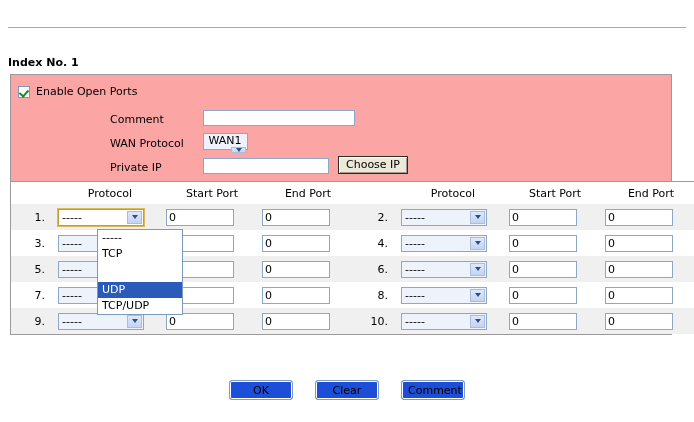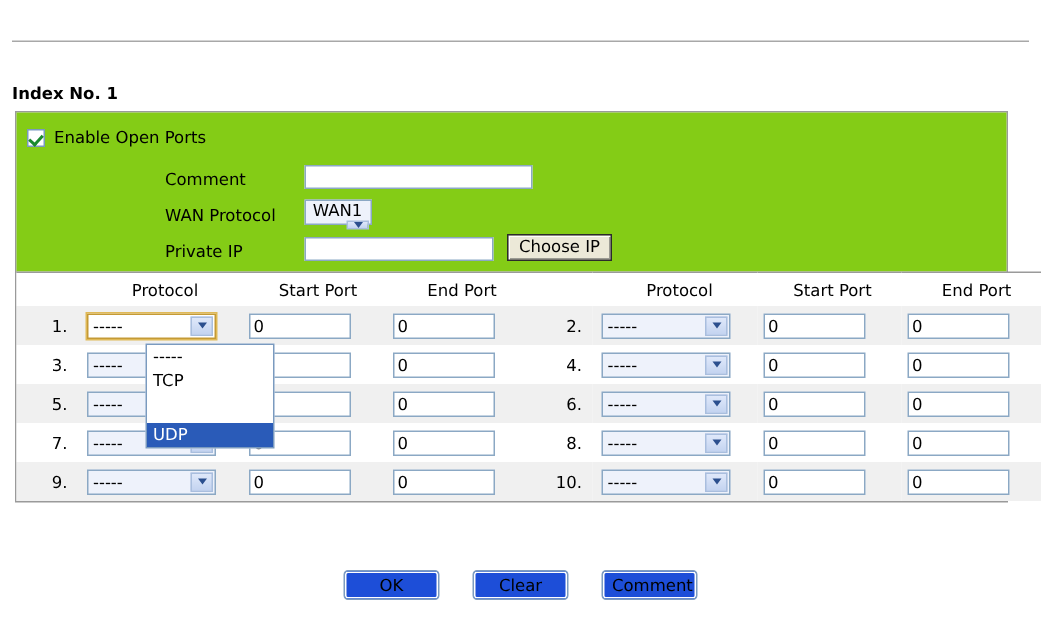--- a/index.html
+++ b/index.html
@@ -46,21 +46,21 @@
   .form-box {
     position: absolute;
     left: 10px; top: 74px;
     width: 662px;
     border: 1px solid #9a9a9a;
     background: #ffffff;
     box-sizing: border-box;
   }
 
   
-  .top-section { padding: 6px 0 7px 0; background:#84cc16; }
+  .top-section { padding: 6px 0 7px 0; background:#fca5a5; }
 
   .enable-row {
     display: flex;
     align-items: center;
     padding: 2px 0 2px 7px;
     height: 17px;
   }
   .chk {
     width: 12px; height: 12px;
     border: 1px solid #7a9abf;
@@ -383,20 +383,21 @@
           </tr>
         </tbody>
     </table>
 
   </div>
 
   <div class="dropdown-open" id="proto-dropdown">
       <div class="opt">-----</div>
       <div class="opt">TCP</div>
       <div class="opt selected" style="background: rgb(42, 91, 184);">UDP</div>
+      <div class="opt">TCP/UDP</div>
     </div>
 
   <div class="footer">
     <button class="btn-foot">OK</button>
     <button class="btn-foot">Clear</button>
     <button class="btn-foot">Comment</button>
   </div>
 
 </div>
 

